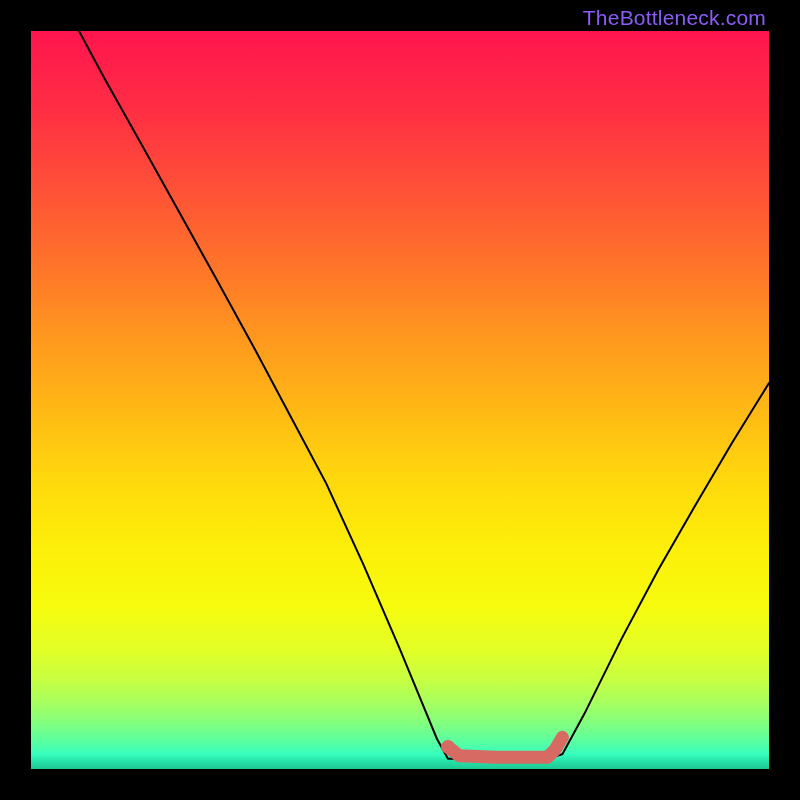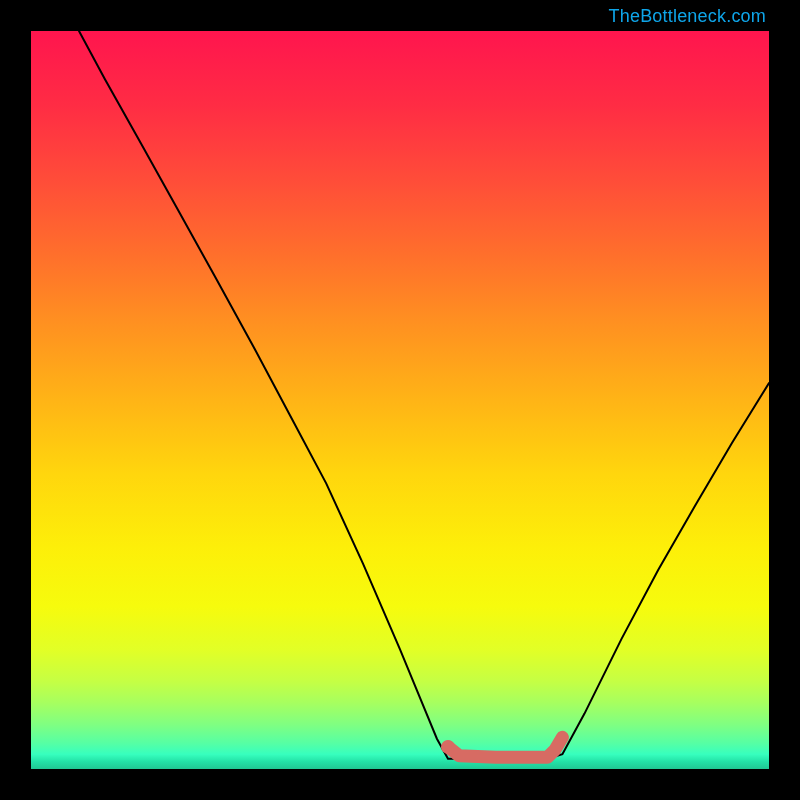--- a/index.html
+++ b/index.html
@@ -44,22 +44,22 @@
       #56ffa4 96.5%,
       #37ffbe 98%,
       #23e2a7 99%,
       #20c793 100%
     );
   }
   .watermark {
     position: absolute;
     top: 6px;
     right: 34px;
-    color: #0ea5e9;
-    font-size: 18px;
+    color: #8b5cf6;
+    font-size: 21px;
     font-weight: 500;
     letter-spacing: 0.2px;
   }
   svg.curve {
     position: absolute;
     left: 0;
     top: 0;
     width: 738px;
     height: 738px;
   }

